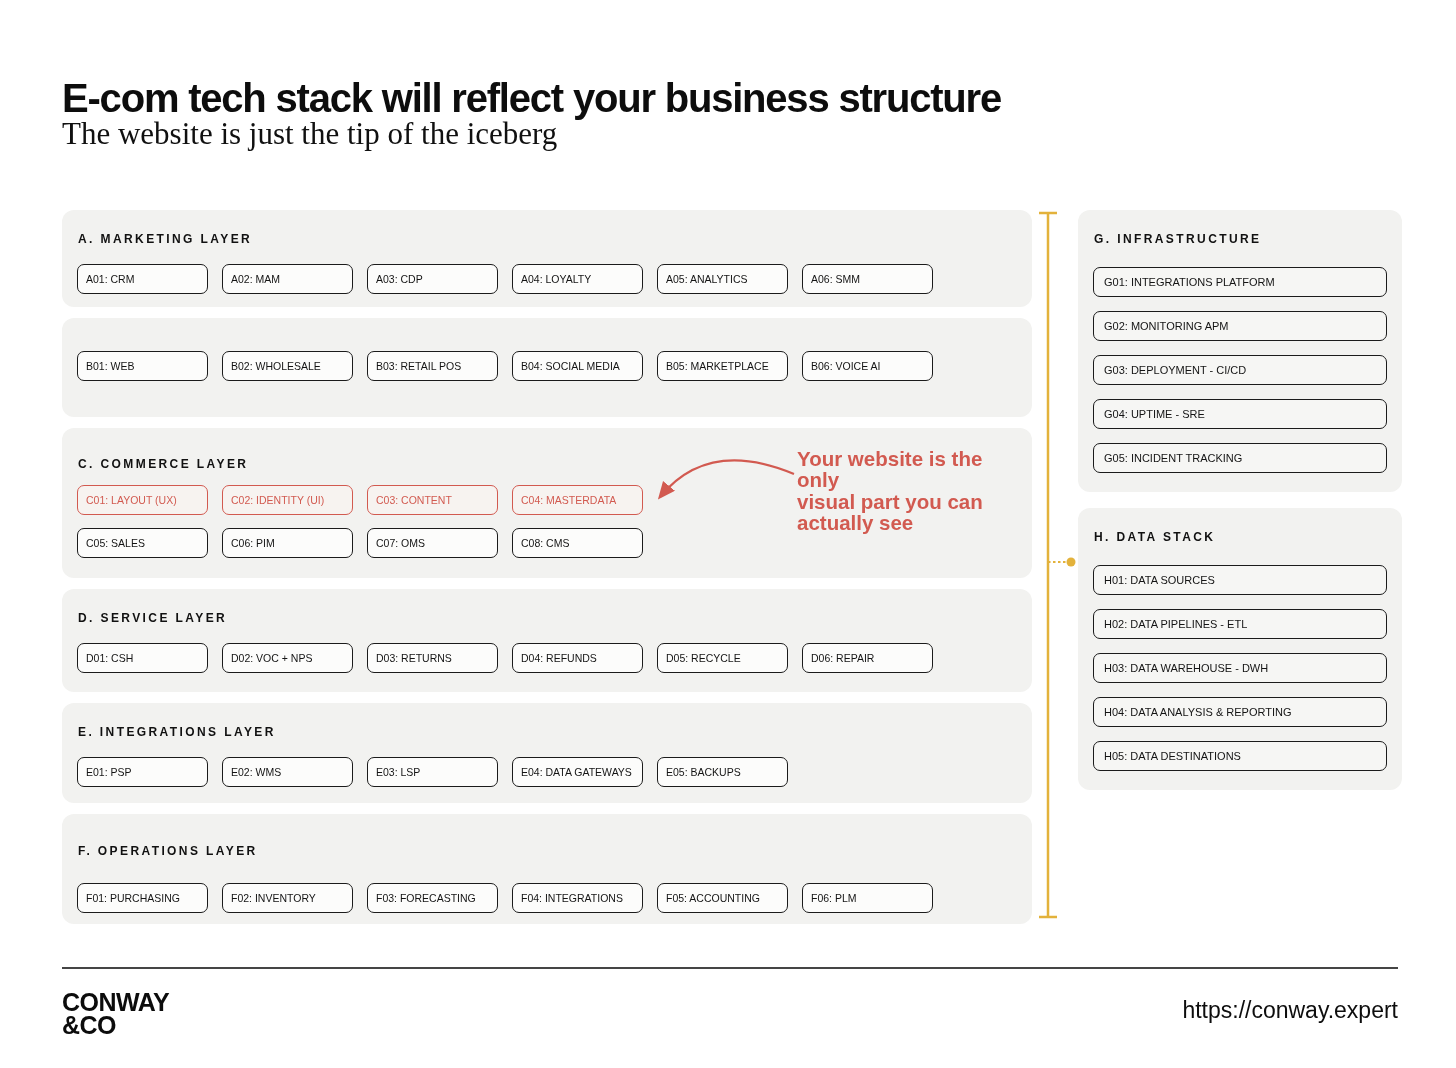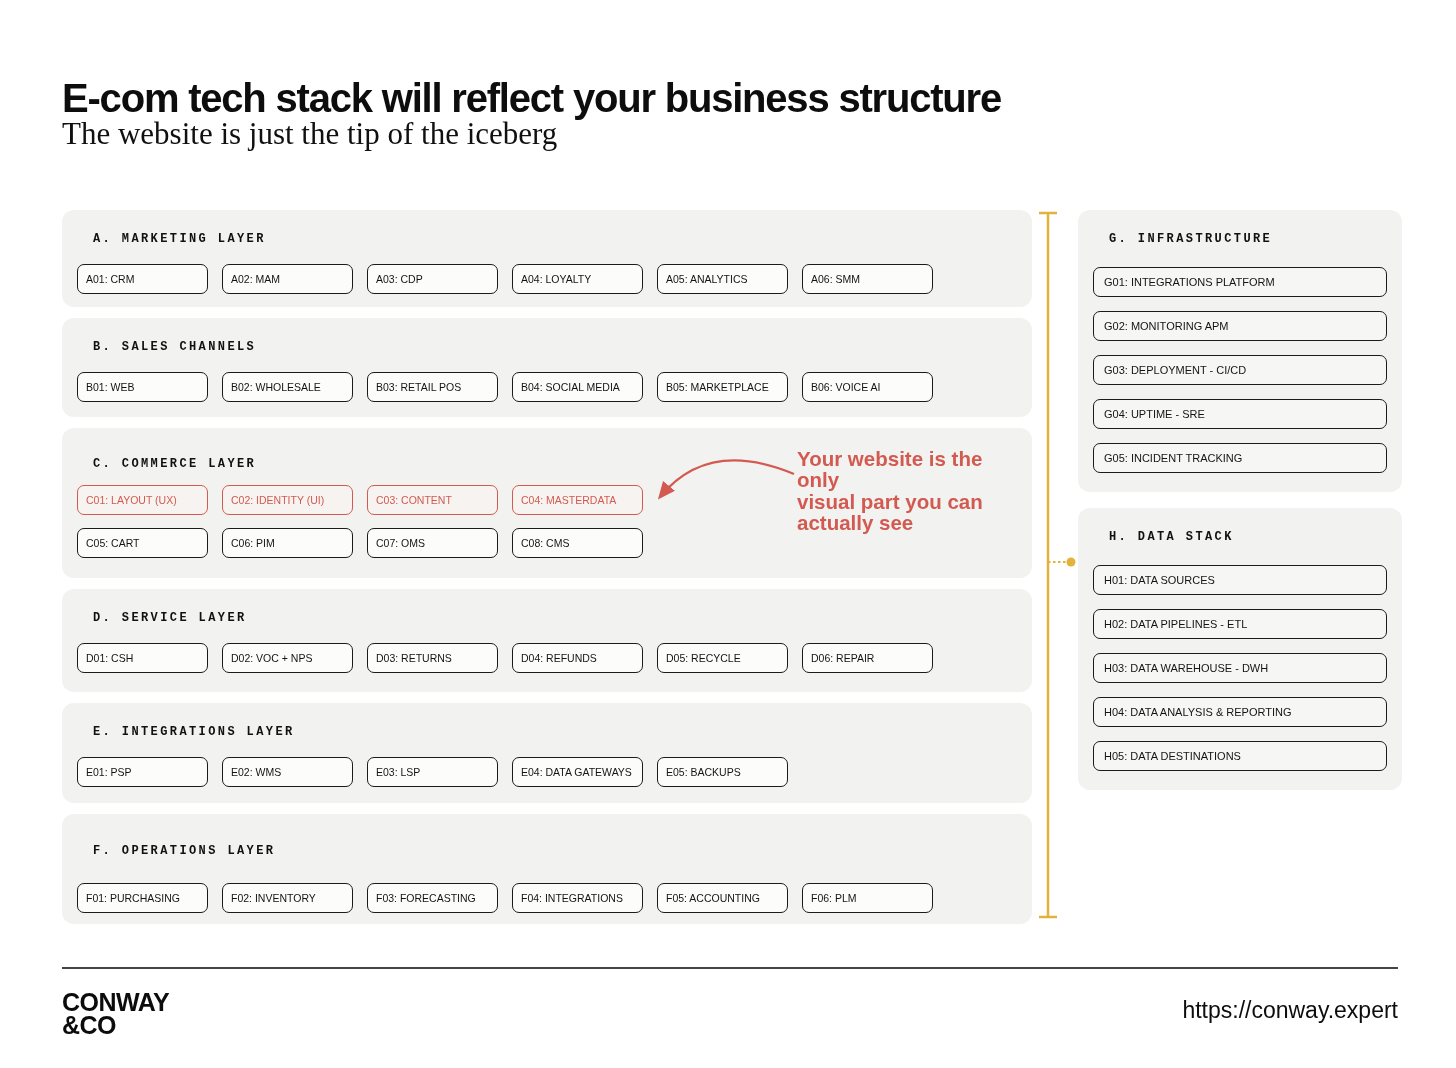--- a/index.html
+++ b/index.html
@@ -19,22 +19,22 @@
   }
   
   .diagram{position:absolute;left:62px;top:210px;width:1340px;height:714px;}
   .left-col{position:absolute;left:0;top:0;width:970px;display:flex;flex-direction:column;gap:11px;}
   .right-col{position:absolute;left:1016px;top:0;width:324px;display:flex;flex-direction:column;gap:16px;}
   .panel{
     background:var(--panel-bg,#f2f2f0);border-radius:12px;padding:15px;
     box-sizing:border-box;position:relative;
   }
   .panel-title{
-    margin:7px 0 0 16px;
-    font-family:Liberation Mono, monospace;
+    margin:7px 0 0 1px;
+    font-family:Liberation Sans, sans-serif;
     font-size:12px;font-weight:700;letter-spacing:2.4px;color:#111;
   }
   .box-row{display:flex;gap:14px;margin-top:18px;}
   .box{
     width:131px;height:30px;box-sizing:border-box;flex:0 0 auto;
     border:1.5px solid var(--box-border,#1b1b1b);border-radius:7px;background:#fcfcfb;
     display:flex;align-items:center;padding-left:8px;
     font-size:10.5px;color:#141414;white-space:nowrap;
   }
   .box.hl{
@@ -92,41 +92,40 @@
         <div class="box">A01: CRM</div>
         <div class="box">A02: MAM</div>
         <div class="box">A03: CDP</div>
         <div class="box">A04: LOYALTY</div>
         <div class="box">A05: ANALYTICS</div>
         <div class="box">A06: SMM</div>
       </div>
     </section>
 
     <section class="panel p-b">
-      <h2 class="panel-title">B. SALES CHANNELS</h2>
       <div class="box-row">
         <div class="box">B01: WEB</div>
         <div class="box">B02: WHOLESALE</div>
         <div class="box">B03: RETAIL POS</div>
         <div class="box">B04: SOCIAL MEDIA</div>
         <div class="box">B05: MARKETPLACE</div>
         <div class="box">B06: VOICE AI</div>
       </div>
     </section>
 
     <section class="panel p-c">
       <h2 class="panel-title">C. COMMERCE LAYER</h2>
       <div class="box-row">
         <div class="box hl">C01: LAYOUT (UX)</div>
         <div class="box hl">C02: IDENTITY (UI)</div>
         <div class="box hl">C03: CONTENT</div>
         <div class="box hl">C04: MASTERDATA</div>
       </div>
       <div class="box-row">
-        <div class="box">C05: CART</div>
+        <div class="box">C05: SALES</div>
         <div class="box">C06: PIM</div>
         <div class="box">C07: OMS</div>
         <div class="box">C08: CMS</div>
       </div>
 
       <svg class="c-arrow" width="970" height="150" viewBox="0 0 970 150">
         <defs>
           <marker id="ah" markerWidth="9" markerHeight="8" refX="6.5" refY="3.5" orient="auto">
             <path d="M0,0 L8,3.5 L0,7 z" fill="#D25A50"></path>
           </marker>

